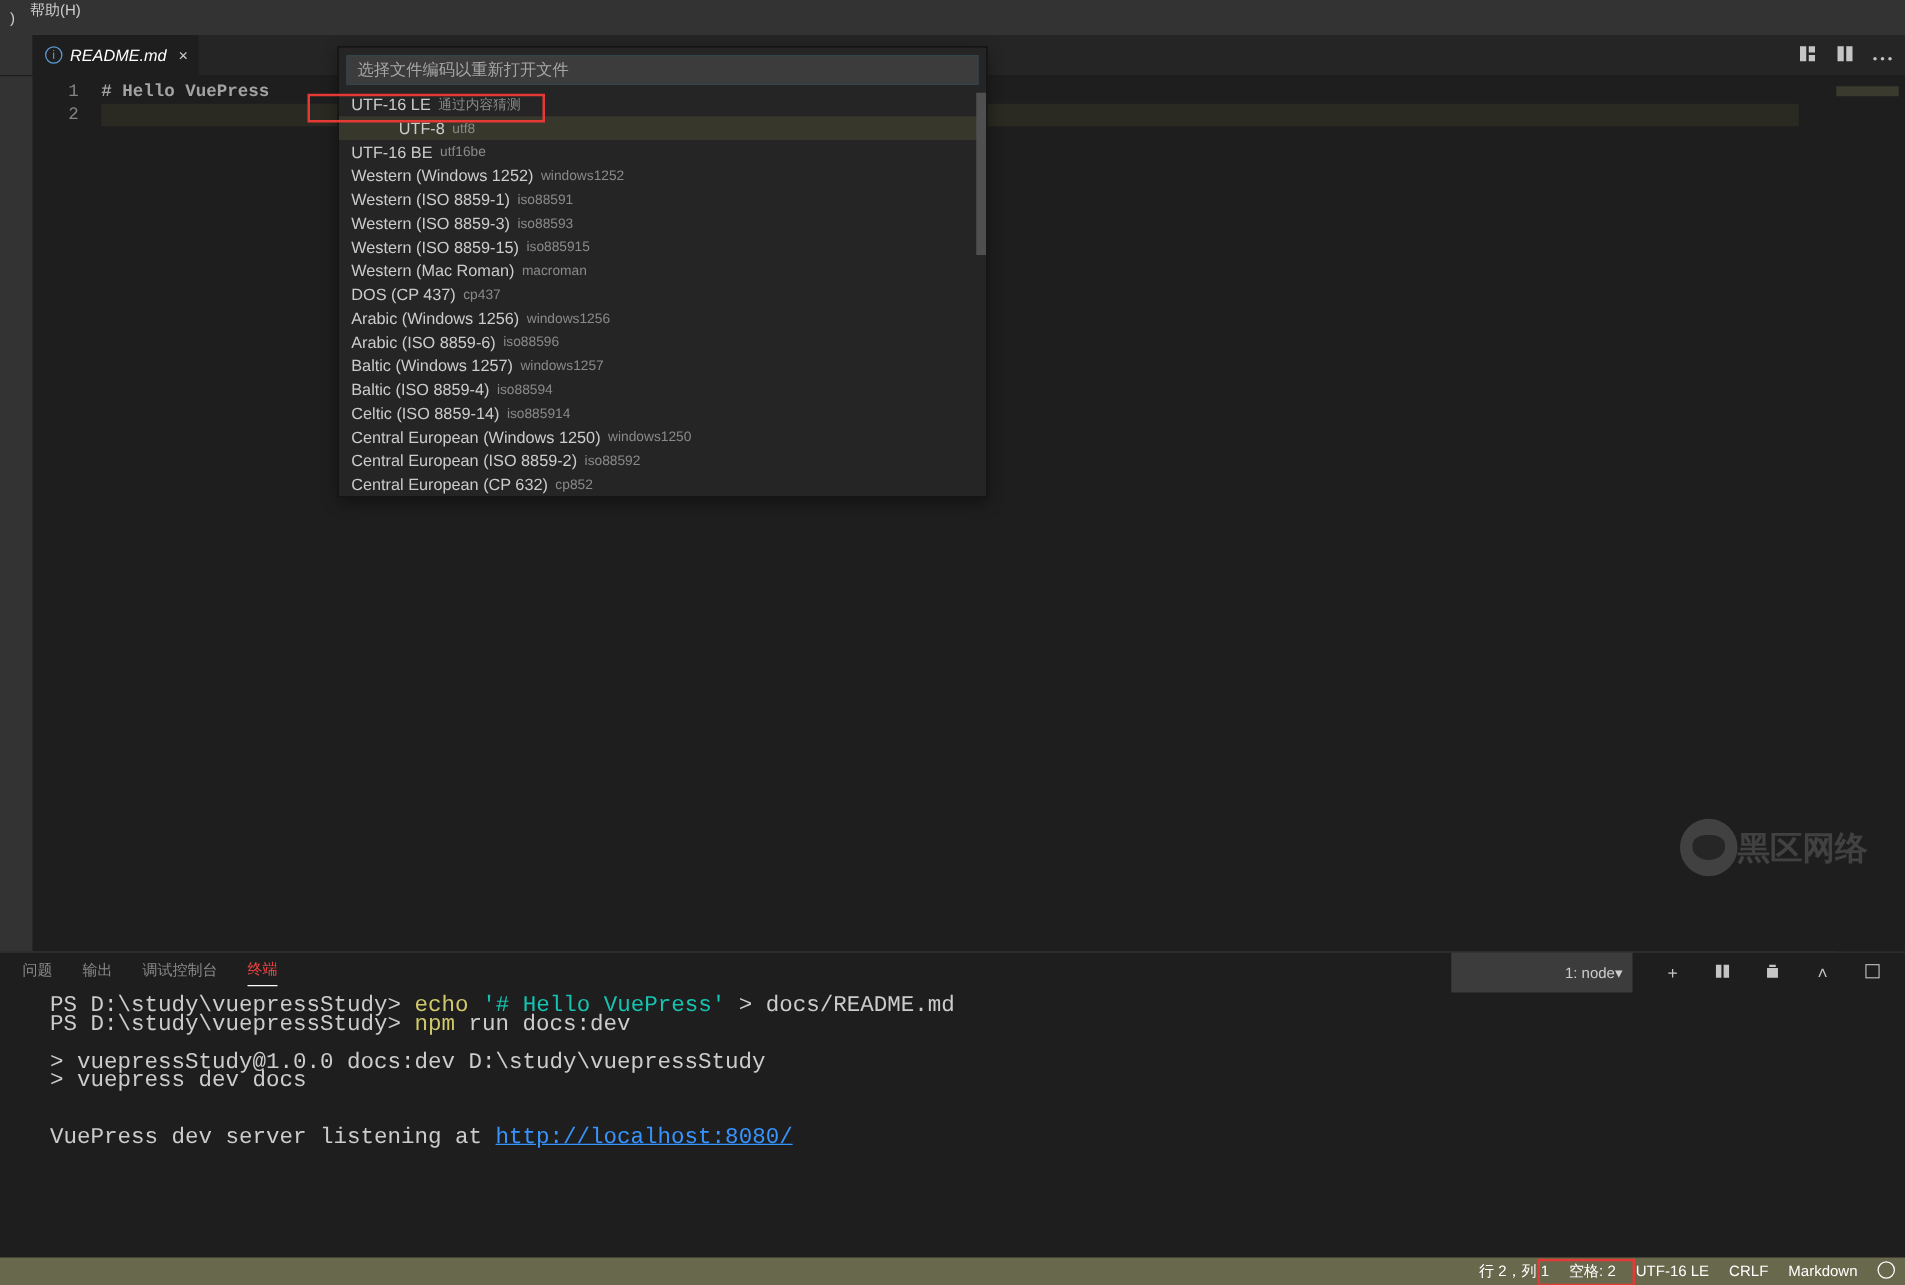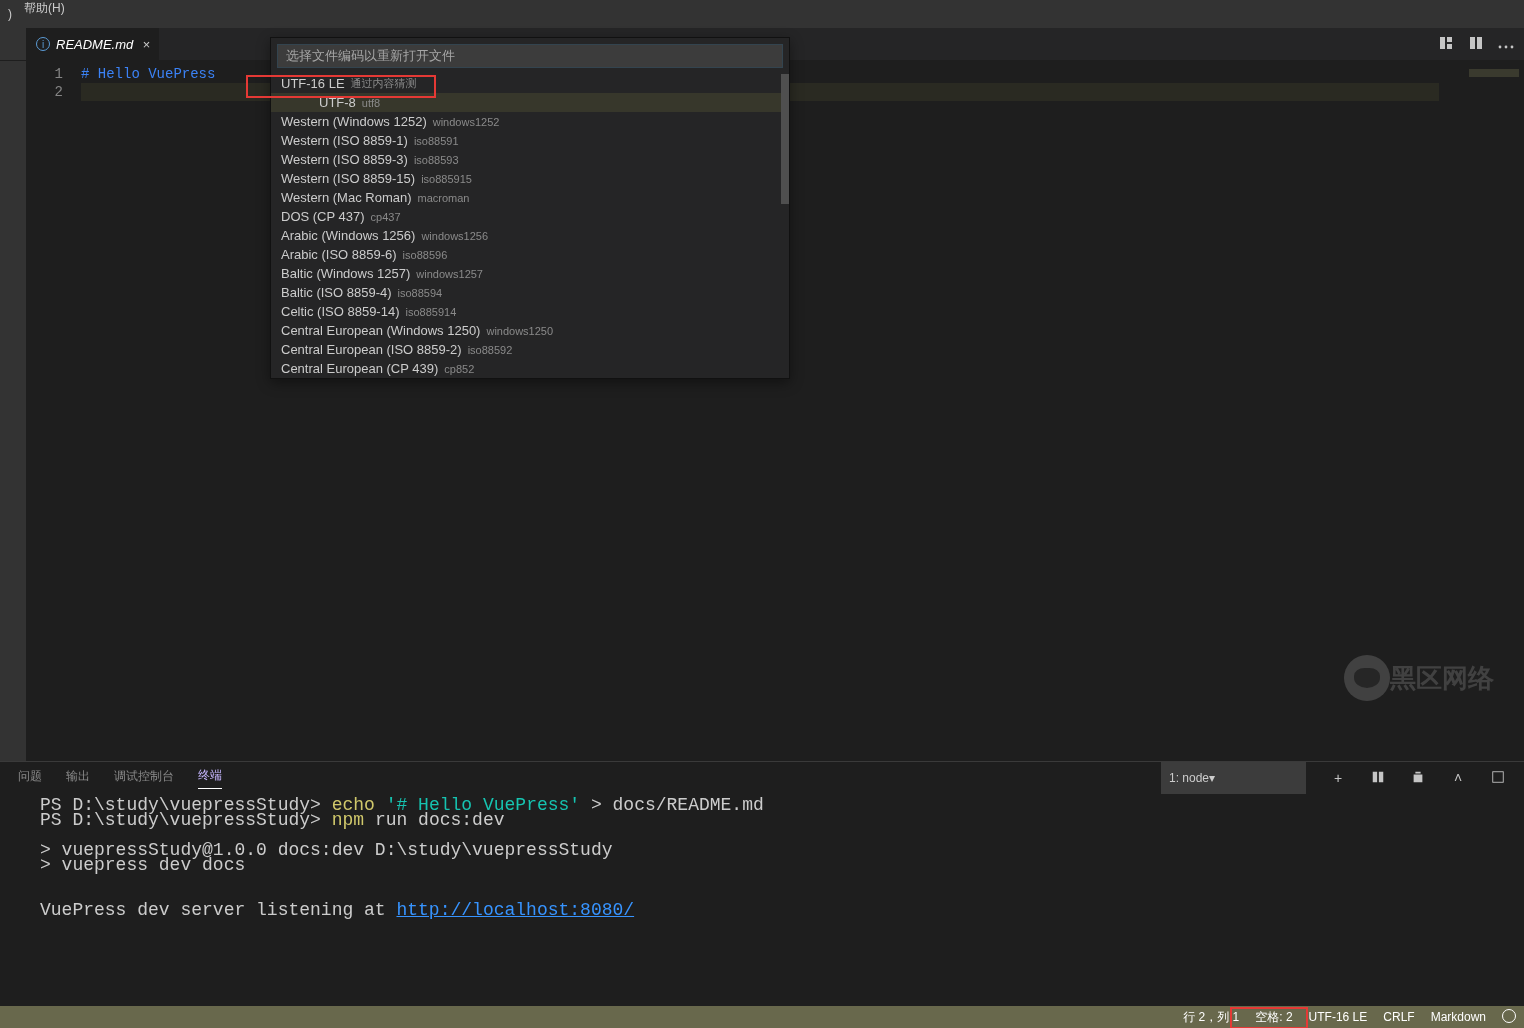--- a/index.html
+++ b/index.html
@@ -93,21 +93,21 @@
   }
   .gutter div { height: 18px; line-height: 18px; }
   .code {
     flex: 1;
     padding-top: 4px;
     color: #d4d4d4;
     position: relative;
   }
   .code .line { height: 18px; line-height: 18px; white-space: pre; }
   .code .hl { background: #2a2a22; position: absolute; left: 0; right: 30px; height: 18px; top: 22px; z-index: 0;}
-  .code .line span.hash { color: #3b82f6; }
+  .code .line span.hash { color: #a3a3a3; font-weight: bold; }
   .minimap {
     width: 55px;
     background: #1e1e1e;
     position: relative;
   }
   .minimap .mini-hl {
     position: absolute; top: 8px; left: 0; right: 5px; height: 8px;
     background: #3a3a2e;
   }
 
@@ -181,25 +181,25 @@
   .panel-tabs {
     height: 32px;
     display: flex;
     align-items: center;
     padding: 0 18px;
     gap: 24px;
     font-size: 12px;
     color: #8a8a8a;
   }
   .panel-tabs .ptab { cursor: pointer; padding-bottom: 4px; }
-  .panel-tabs .ptab.active { color: #c4b5fd; border-bottom: 1px solid #ffffff; }
+  .panel-tabs .ptab.active { color: #ef4444; border-bottom: 1px solid #ffffff; }
   .panel-tabs .spacer { flex: 1; }
   .panel-tabs .select-node {
     background: #3c3c3c; color: #ccc; height: 32px; width: 145px;
-    display: flex; align-items: center; justify-content: flex-start;
+    display: flex; align-items: center; justify-content: flex-end;
     padding: 16px 8px; font-size: 12px;
   }
   .panel-tabs .picon { width: 16px; text-align: center; cursor: pointer; color: #c5c5c5; font-size: 14px;}
   .terminal {
     flex: 1;
     padding: 4px 18px 0 40px;
     font-family: Consolas, "Courier New", monospace;
     font-size: 18px;
     color: #cccccc;
     line-height: 15px;
@@ -314,20 +314,24 @@
   <div class="quickpick-list" id="qp-list">
       <div class="qp-item">
         <span>UTF-16 LE</span>
         <span class="sub">通过内容猜测</span>
       </div>
       <div class="qp-item selected">
         <span>UTF-8</span>
         <span class="sub">utf8</span>
       </div>
       <div class="qp-item">
+        <span>UTF-16 BE</span>
+        <span class="sub">utf16be</span>
+      </div>
+      <div class="qp-item">
         <span>Western (Windows 1252)</span>
         <span class="sub">windows1252</span>
       </div>
       <div class="qp-item">
         <span>Western (ISO 8859-1)</span>
         <span class="sub">iso88591</span>
       </div>
       <div class="qp-item">
         <span>Western (ISO 8859-3)</span>
         <span class="sub">iso88593</span>
@@ -366,21 +370,21 @@
       </div>
       <div class="qp-item">
         <span>Central European (Windows 1250)</span>
         <span class="sub">windows1250</span>
       </div>
       <div class="qp-item">
         <span>Central European (ISO 8859-2)</span>
         <span class="sub">iso88592</span>
       </div>
       <div class="qp-item">
-        <span>Central European (CP 439)</span>
+        <span>Central European (CP 632)</span>
         <span class="sub">cp852</span>
       </div>
     </div>
 </div>
 
 <div class="highlight-box" id="hb1"></div>
 
 <div class="panel">
   <div class="panel-tabs">
     <span class="ptab">问题</span>

